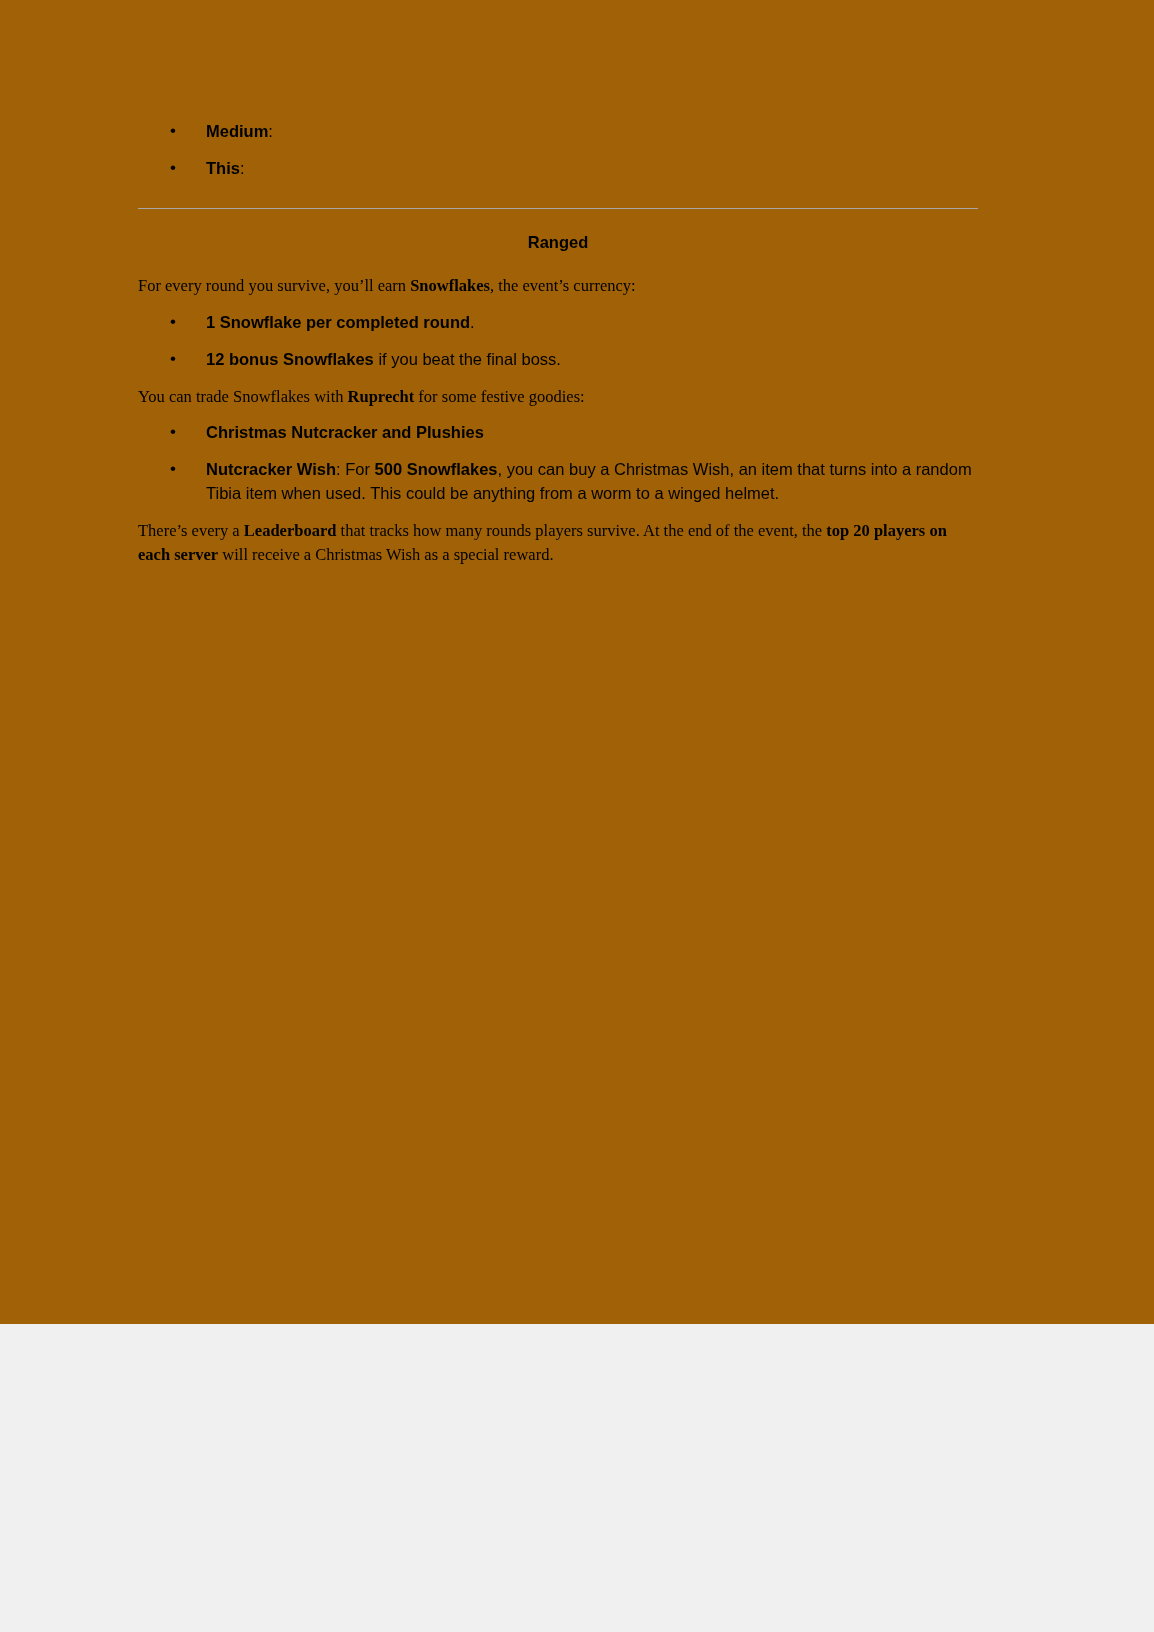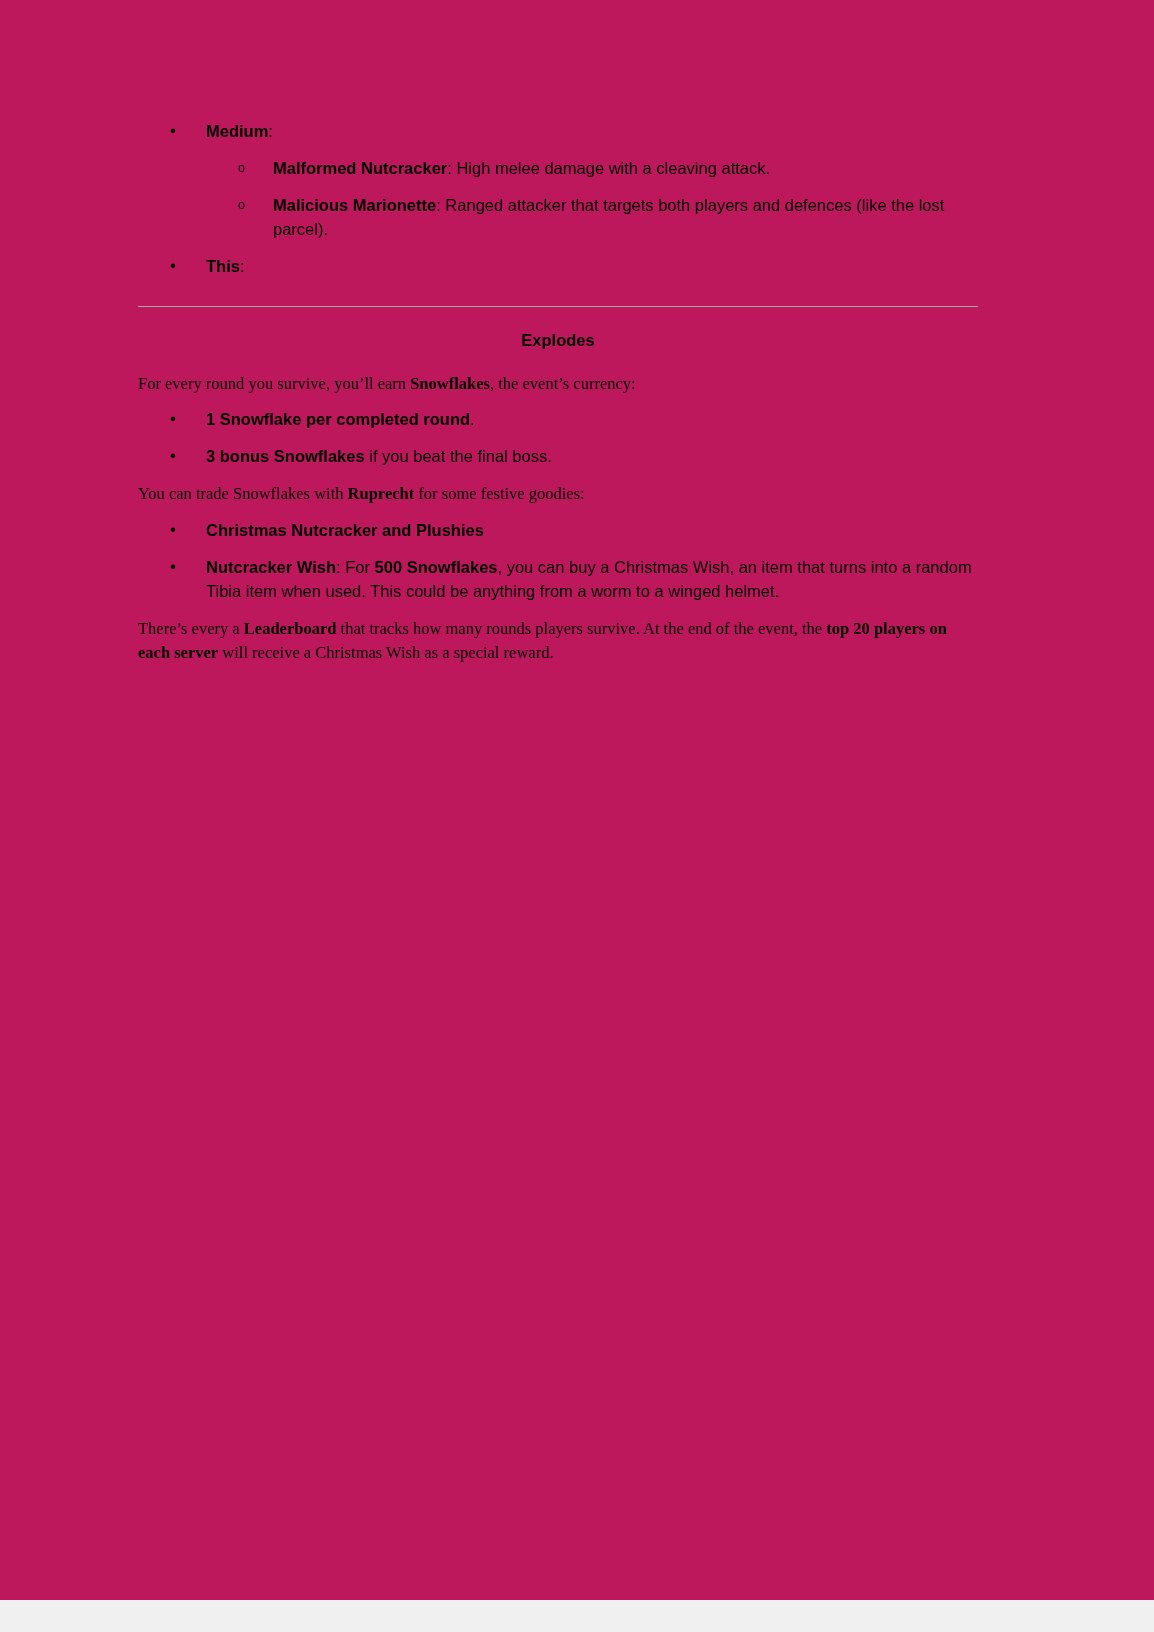--- a/index.html
+++ b/index.html
@@ -6,22 +6,22 @@
     margin: 0;
     padding: 0;
     background: #f0f0f0;
   }
   body {
     font-family: "Liberation Sans", sans-serif;
   }
   .page {
     position: relative;
     width: 1154px;
-    height: 1600px;
-    background: #be185d;
+    height: 1324px;
+    background: #a16207;
     margin: 0 auto;
     overflow: hidden;
     box-sizing: border-box;
   }
   .content {
     position: absolute;
     left: 138px;
     top: 120px;
     width: 840px;
     color: #000000;
@@ -89,43 +89,35 @@
 </style>
 </head>
 <body>
 
 <div class="page">
   <div class="content">
 
     <ul class="l1">
       <li>
         <span class="b">Medium</span><span>:</span>
-        <ul class="l2">
-          <li>
-            <span class="b">Malformed Nutcracker</span><span>: High melee damage with a cleaving attack.</span>
-          </li>
-          <li>
-            <span class="b">Malicious Marionette</span><span>: Ranged attacker that targets both players and defences (like the lost parcel).</span>
-          </li>
-        </ul>
       </li>
       <li>
         <span class="b">This</span><span>:</span>
       </li>
     </ul>
 
     <hr class="divider">
 
-    <div class="section-heading">Explodes</div>
+    <div class="section-heading">Ranged</div>
 
     <p><span>For every round you survive, you’ll earn </span><span class="b">Snowflakes</span><span>, the event’s currency:</span></p>
 
     <ul class="l1">
       <li><span class="b">1 Snowflake per completed round</span><span>.</span></li>
-      <li><span class="b">3 bonus Snowflakes</span><span> if you beat the final boss.</span></li>
+      <li><span class="b">12 bonus Snowflakes</span><span> if you beat the final boss.</span></li>
     </ul>
 
     <p><span>You can trade Snowflakes with </span><span class="b">Ruprecht</span><span> for some festive goodies:</span></p>
 
     <ul class="l1">
       <li><span class="b">Christmas Nutcracker and Plushies</span><span></span></li>
       <li><span class="b">Nutcracker Wish</span><span>: For </span><span class="b">500 Snowflakes</span><span>, you can buy a Christmas Wish, an item that turns into a random Tibia item when used. This could be anything from a worm to a winged helmet.</span></li>
     </ul>
 
     <p><span>There’s every a </span><span class="b">Leaderboard</span><span> that tracks how many rounds players survive. At the end of the event, the </span><span class="b">top 20 players on each server</span><span> will receive a Christmas Wish as a special reward.</span></p>

